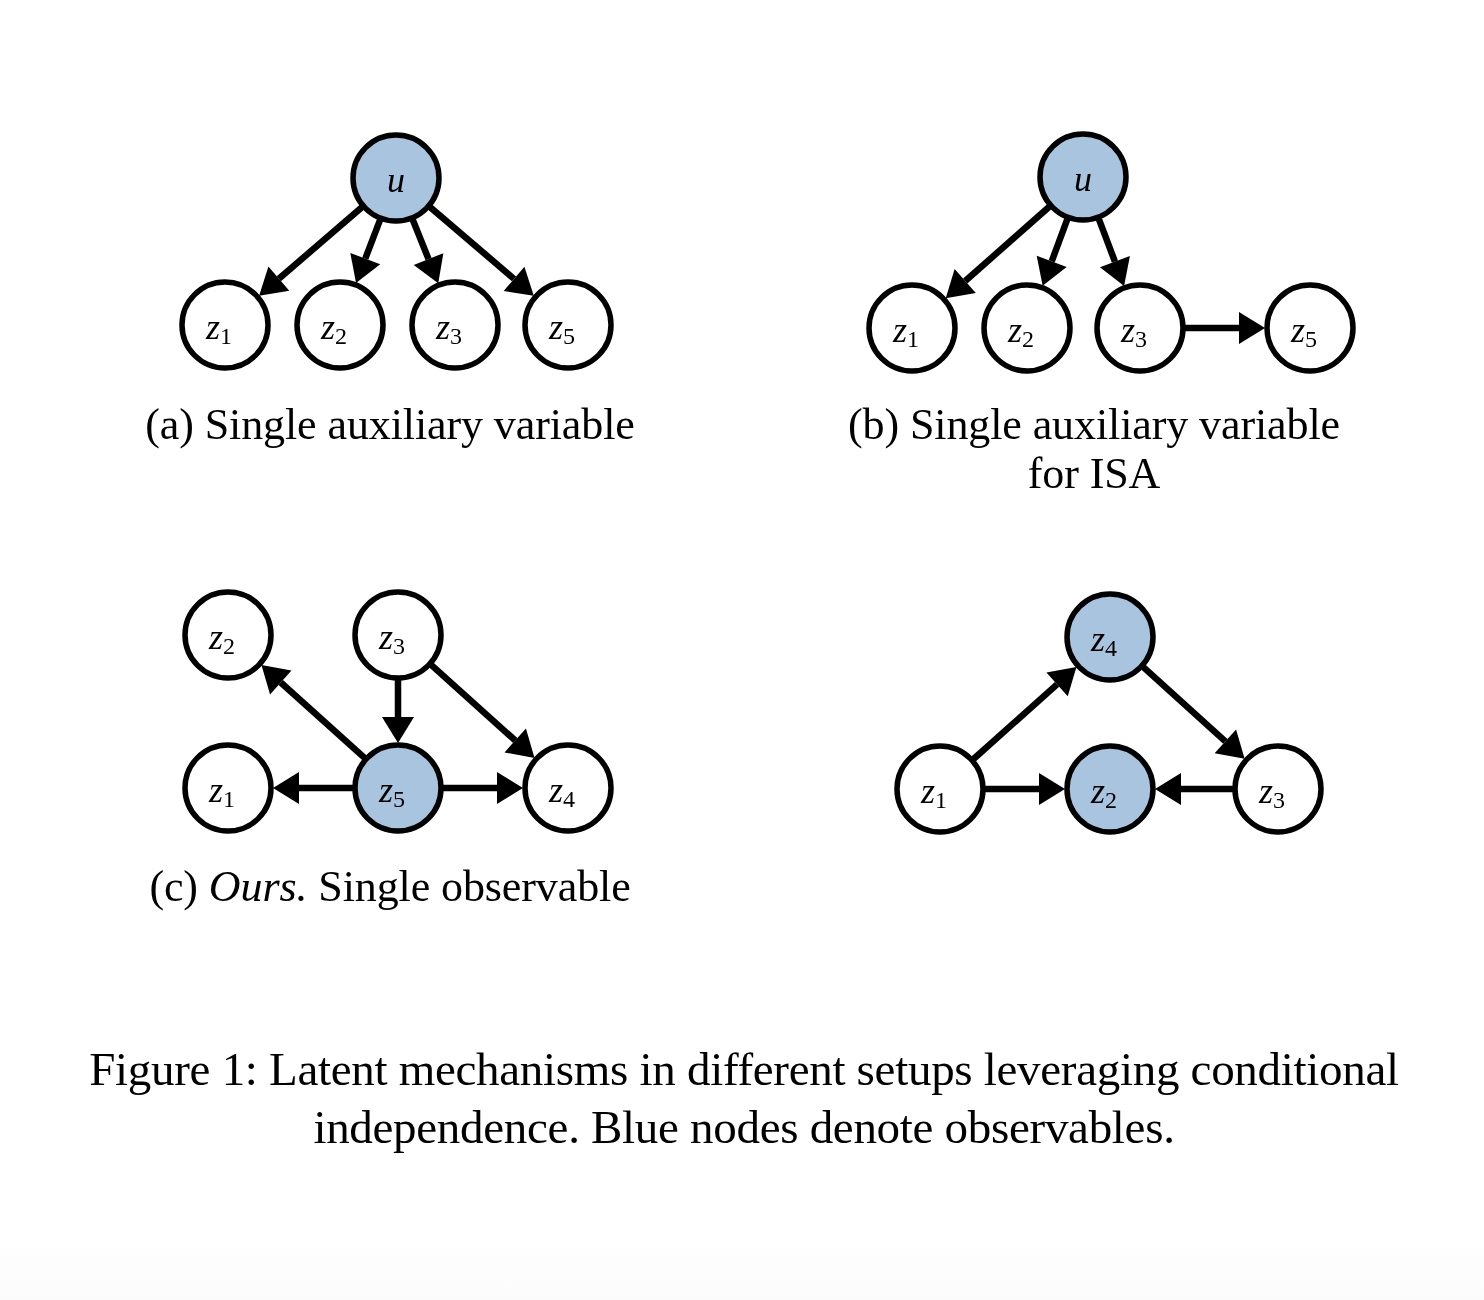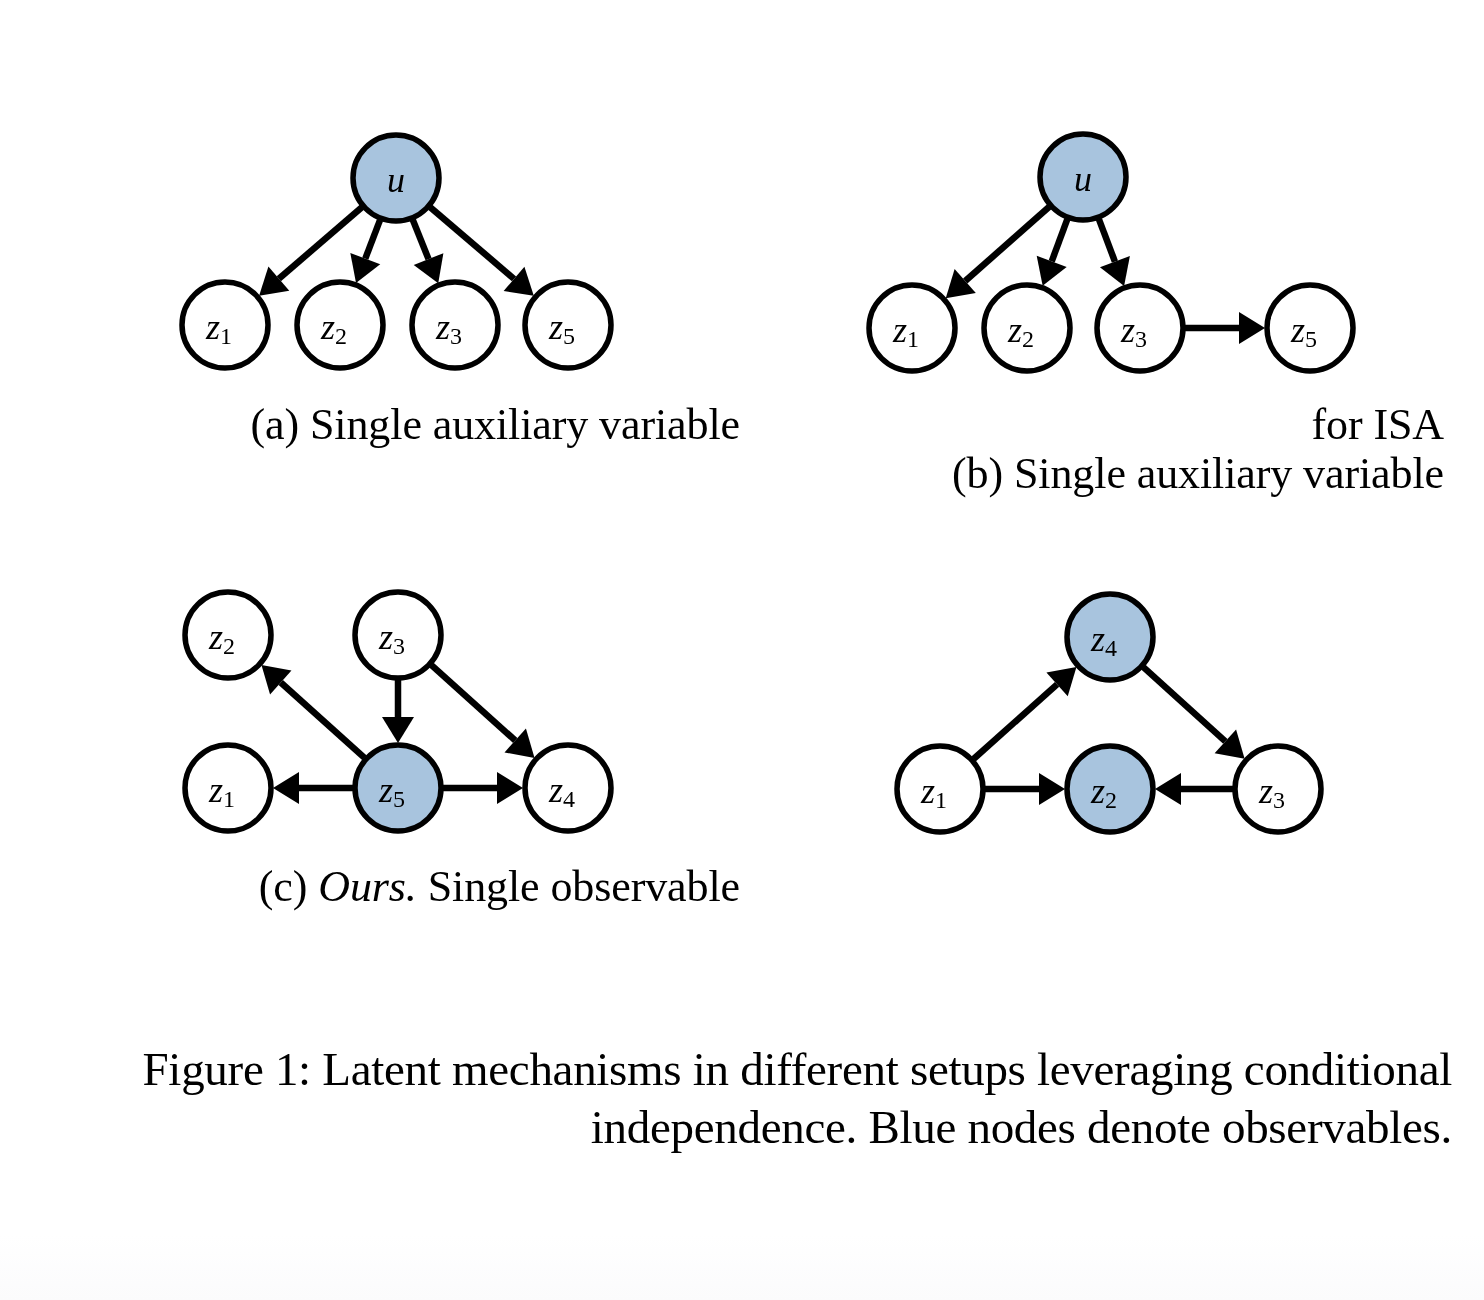--- a/index.html
+++ b/index.html
@@ -43,41 +43,41 @@
     display: block;
     position: absolute;
     left: 0;
     top: 0;
   }
 
   .panel-caption {
     position: absolute;
     left: 0;
     width: 100%;
-    text-align: right;
+    text-align: center;
     font-size: 44px;
     line-height: 1.12;
     font-family: "Liberation Serif", "DejaVu Serif", serif;
     color: #000000;
     letter-spacing: -0.1px;
   }
   .cap-a, .cap-b { top: 300px; }
   .cap-c, .cap-d { top: 302px; }
   .cap-ours {
     font-style: italic;
   }
 
   .fig-caption {
     position: absolute;
     left: 36px;
     top: 1040px;
     width: 1416px;
     font-size: 47px;
     line-height: 1.24;
-    text-align: right;
+    text-align: center;
     font-family: "Liberation Serif", "DejaVu Serif", serif;
     color: #000000;
     letter-spacing: -0.3px;
   }
 
   .node-circle {
     stroke: #000000;
     stroke-width: 5.5;
   }
   .node-plain { fill: #ffffff; }
@@ -198,22 +198,22 @@
               <circle cx="396" cy="228" r="43" class="node-circle node-plain"></circle>
               <text x="390" y="230" class="node-label">z<tspan dy="9" class="node-sub">3</tspan></text>
             </g>
             <g>
               <circle cx="566" cy="228" r="43" class="node-circle node-plain"></circle>
               <text x="560" y="230" class="node-label">z<tspan dy="9" class="node-sub">5</tspan></text>
             </g>
           </g>
       </svg>
       <div class="panel-caption cap-b">
+        <div>(b) Single auxiliary variable</div>
         <div>for ISA</div>
-        <div>(b) Single auxiliary variable</div>
       </div>
     </div>
 
     <div class="panel panel-c">
       <svg class="graph-svg" width="700" height="300" viewBox="0 0 700 300" id="svg-c">
         <g class="edges">
             <g>
               <line x1="324.55" y1="197.90" x2="240.77" y2="122.50" class="edge-line" stroke-linecap="butt"></line>
               <polygon points="221.45,105.10 251.48,110.60 230.07,134.39" fill="#000000"></polygon>
             </g>

